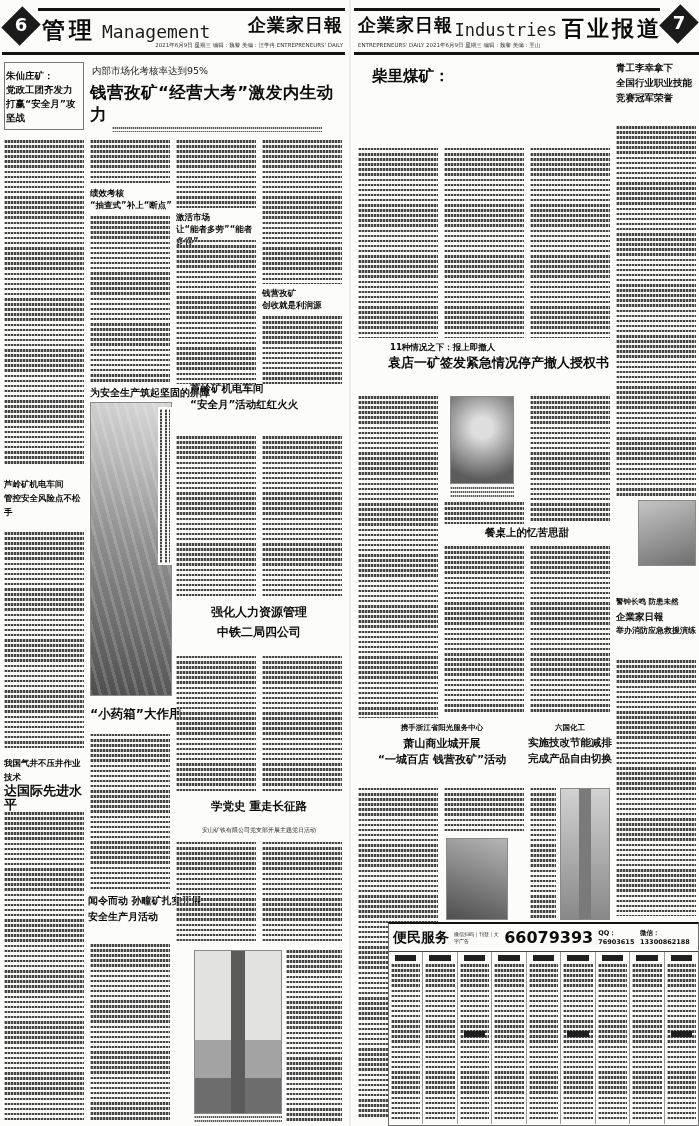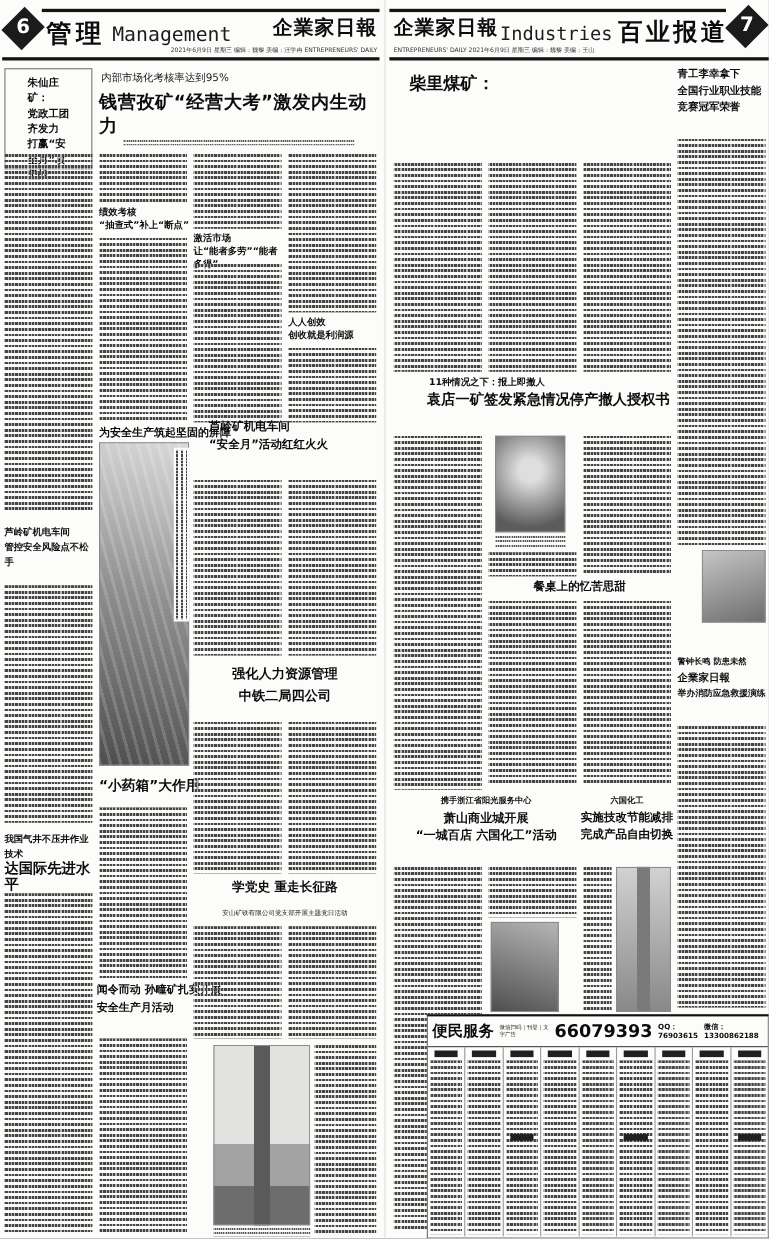--- a/index.html
+++ b/index.html
@@ -57,21 +57,21 @@
   <div class="abs rule" style="left:38px;top:8px;width:307px;height:3px"></div>
   <div class="abs hl" style="left:42px;top:15px;font-size:23px;letter-spacing:4px">管理</div>
   <div class="abs mono" style="left:102px;top:21px;font-size:18px;color:#1c1c1c">Management</div>
   <div class="abs serifed hl" style="left:212px;top:13px;width:131px;text-align:right;font-size:18px;letter-spacing:1px">企業家日報</div>
   <div class="abs" style="left:140px;top:42px;width:203px;text-align:right;font-size:5.5px;color:#333">
     <span>2021年6月9日 星期三 编辑：魏黎 美编：汪学冉</span>
     <span>ENTREPRENEURS' DAILY</span>
   </div>
   <div class="abs rule" style="left:2px;top:52px;width:343px;height:3px"></div>
 
-  <div class="abs" style="left:4px;top:62px;width:80px;height:92px;border:1px solid #777;padding:6px 20px">
+  <div class="abs" style="left:4px;top:62px;width:80px;height:68px;border:1px solid #777;padding:6px 1px">
     <div class="hl" style="font-size:9.5px;line-height:14px">朱仙庄矿：</div>
     <div class="hl" style="font-size:9.5px;line-height:14px">党政工团齐发力</div>
     <div class="hl" style="font-size:9.5px;line-height:14px">打赢“安全月”攻坚战</div>
   </div>
   <div class="abs tx" style="left:4px;top:140px;width:80px;height:326px"></div>
   <div class="abs" style="left:4px;top:477px;width:82px">
     <div class="hl" style="font-size:8.5px;line-height:14px">芦岭矿机电车间</div>
     <div class="hl" style="font-size:8.5px;line-height:14px">管控安全风险点不松手</div>
   </div>
   <div class="abs tx" style="left:4px;top:532px;width:80px;height:216px"></div>
@@ -91,21 +91,21 @@
   </div>
   <div class="abs tx" style="left:90px;top:216px;width:80px;height:168px"></div>
   <div class="abs tx" style="left:176px;top:140px;width:80px;height:68px"></div>
   <div class="abs" style="left:176px;top:211px;width:82px">
     <div class="hl" style="font-size:8.5px;line-height:12px">激活市场</div>
     <div class="hl" style="font-size:8.5px;line-height:12px">让“能者多劳”“能者多得”</div>
   </div>
   <div class="abs tx" style="left:176px;top:240px;width:80px;height:144px"></div>
   <div class="abs tx" style="left:262px;top:140px;width:80px;height:144px"></div>
   <div class="abs" style="left:262px;top:287px;width:82px">
-    <div class="hl" style="font-size:8.5px;line-height:12px">人人创效</div>
+    <div class="hl" style="font-size:8.5px;line-height:12px">钱营孜矿</div>
     <div class="hl" style="font-size:8.5px;line-height:12px">创收就是利润源</div>
   </div>
   <div class="abs tx" style="left:262px;top:316px;width:80px;height:68px"></div>
 
   <div class="abs hl" style="left:90px;top:386px;font-size:10px">为安全生产筑起坚固的屏障</div>
   <div class="abs ph" id="ph-crane" style="left:90px;top:402px;width:82px;height:294px"></div>
   <div class="abs" style="left:158px;top:407px;width:14px;height:158px;background:#fcfcfb;padding:2px">
     <div class="txv" style="width:100%;height:100%"></div>
   </div>
   <div class="abs hl" style="left:90px;top:706px;font-size:12.5px">“小药箱”大作用</div>
@@ -179,21 +179,21 @@
   <div class="abs ph" id="ph-portrait" style="left:450px;top:396px;width:64px;height:88px"></div>
   <div class="abs txl" style="left:450px;top:487px;width:64px;height:11px"></div>
   <div class="abs tx" style="left:444px;top:502px;width:80px;height:22px"></div>
   <div class="abs tx" style="left:530px;top:396px;width:80px;height:126px"></div>
   <div class="abs hl" style="left:444px;top:526px;width:166px;text-align:center;font-size:10.5px">餐桌上的忆苦思甜</div>
   <div class="abs tx" style="left:444px;top:546px;width:80px;height:166px"></div>
   <div class="abs tx" style="left:530px;top:546px;width:80px;height:166px"></div>
 
   <div class="abs hl" style="left:366px;top:723px;width:152px;text-align:center;font-size:7.5px">携手浙江省阳光服务中心</div>
   <div class="abs hl" style="left:366px;top:736px;width:152px;text-align:center;font-size:11px">萧山商业城开展</div>
-  <div class="abs hl" style="left:358px;top:752px;width:168px;text-align:center;font-size:11px">“一城百店 六国化工”活动</div>
+  <div class="abs hl" style="left:358px;top:752px;width:168px;text-align:center;font-size:11px">“一城百店 钱营孜矿”活动</div>
   <div class="abs tx" style="left:358px;top:788px;width:80px;height:330px"></div>
   <div class="abs tx" style="left:444px;top:788px;width:80px;height:46px"></div>
   <div class="abs ph" id="ph-activity" style="left:446px;top:838px;width:62px;height:82px"></div>
   <div class="abs hl" style="left:516px;top:723px;width:108px;text-align:center;font-size:7.5px">六国化工</div>
   <div class="abs hl" style="left:516px;top:736px;width:108px;text-align:center;font-size:10.5px">实施技改节能减排</div>
   <div class="abs hl" style="left:516px;top:752px;width:108px;text-align:center;font-size:10.5px">完成产品自由切换</div>
   <div class="abs tx" style="left:530px;top:788px;width:26px;height:132px"></div>
   <div class="abs ph" id="ph-chimney" style="left:560px;top:788px;width:50px;height:132px"></div>
 
   <div class="abs" id="classified" style="left:388px;top:922px;width:311px;height:204px">

